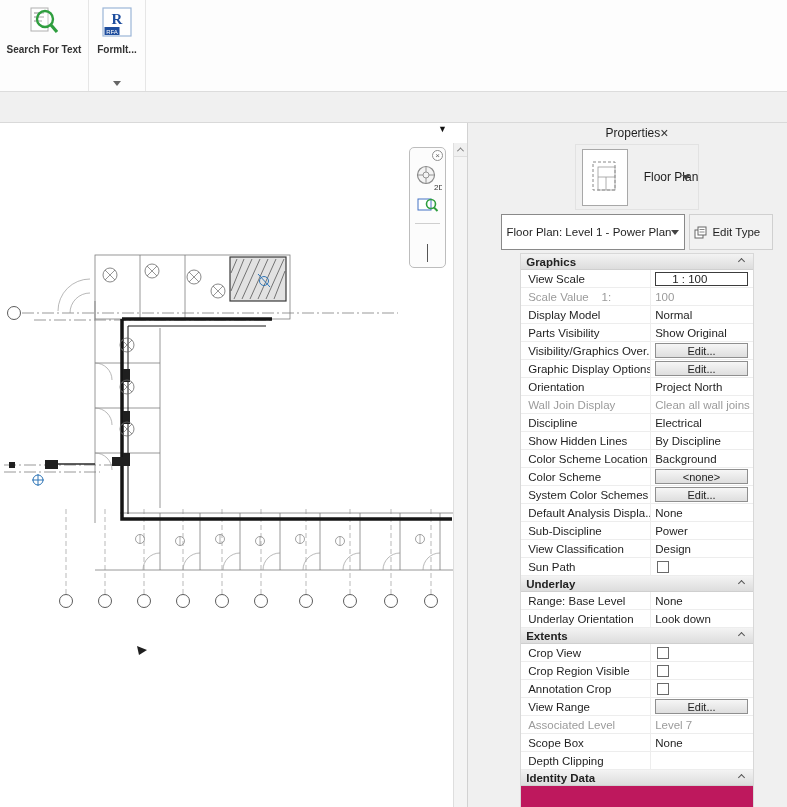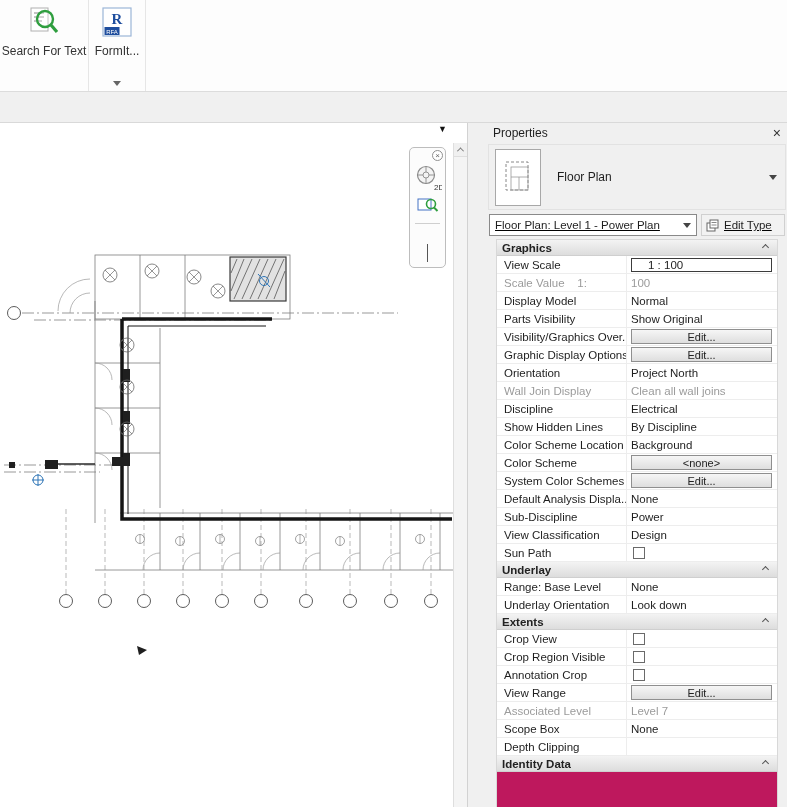--- a/index.html
+++ b/index.html
@@ -17,21 +17,21 @@
     height: 100%; border-right: 1px solid #e6e6e6;
     display: flex; flex-direction: column; align-items: center;
   }
   .panel-search { width: 89px; }
   .panel-formit { width: 57px; }
   .big-btn {
     flex: 1; width: 100%; display: flex; flex-direction: column;
     align-items: center; padding-top: 5px; gap: 5px; cursor: default;
   }
   .big-btn .icon { width: 34px; height: 34px; display: flex; align-items: center; justify-content: center; }
-  .big-btn-label { font-size: 12px; color: #333; white-space: nowrap; }
+  .big-btn-label { font-size: 10px; color: #333; white-space: nowrap; font-weight: bold; }
   .panel-expander { height: 15px; width: 100%; display: flex; align-items: center; justify-content: center; }
   .tri-down { width: 0; height: 0; border-left: 4px solid transparent; border-right: 4px solid transparent; border-top: 5px solid #666; }
   .subbar {
     position: absolute; top: 93px; left: 0; width: 787px; height: 30px;
     background: #f0f0f0; border-bottom: 1px solid #d9d9d9;
   }
   
   .canvas {
     position: absolute; left: 0; top: 123px; width: 468px; height: 684px;
     background: #ffffff; border-right: 1px solid #d2d2d2;
@@ -55,39 +55,39 @@
     align-self: flex-end; margin: 1px 2px 0 0;
     width: 11px; height: 11px; border: 1px solid #909090; border-radius: 50%;
     font-size: 8px; line-height: 9px; text-align: center; color: #666; background: #fff;
   }
   .nav-item { margin-top: 3px; display: flex; align-items: center; justify-content: center; }
   .nav-sep { width: 70%; height: 1px; background: #cfcfcf; margin: 8px 0 0 0; }
   .nav-chevron { margin-top: auto; }
   
   .properties {
     position: absolute; left: 487px; top: 123px; width: 300px; height: 684px;
-    background: #f0f0f0; display: flex; flex-direction: column; overflow: hidden;
+    background: #f0f0f0; display: flex; flex-direction: column; overflow: hidden; align-items: center;
   }
   .props-header { height: 20px; display: flex; align-items: center; padding: 0 6px; flex: none; }
   .props-title { font-size: 12px; color: #1e1e1e; flex: 1; }
   .props-close { font-size: 14px; color: #333; line-height: 1; cursor: default; }
   .type-selector {
     height: 66px; margin: 1px 1px 0 1px; background: #f0f0f0; border: 1px solid #e2e2e2;
     display: flex; align-items: center; position: relative; flex: none;
   }
   .type-tile {
     width: 46px; height: 57px; background: #fff; border: 1px solid #a8a8a8;
     margin-left: 6px; display: flex; align-items: center; justify-content: center;
   }
   .type-label { margin-left: 16px; font-size: 12px; color: #1e1e1e; }
   .type-chevron {
     position: absolute; right: 8px; top: 50%; margin-top: -2px;
     width: 0; height: 0; border-left: 4px solid transparent; border-right: 4px solid transparent; border-top: 5px solid #444;
   }
-  .selector-row { height: 22px; margin: 4px 2px 3px 2px; display: flex; gap: 4px; flex: none; text-decoration: underline; }
+  .selector-row { height: 36px; margin: 4px 2px 3px 2px; display: flex; gap: 4px; flex: none; }
   .view-combo {
     flex: 1; background: #fff; border: 1px solid #898989;
     display: flex; align-items: center; font-size: 11.5px; color: #1e1e1e; padding: 0 5px; white-space: nowrap; overflow: hidden;
   }
   .combo-chevron { margin-left: auto; width: 0; height: 0; border-left: 4px solid transparent; border-right: 4px solid transparent; border-top: 5px solid #444; flex: none; }
   .edit-type-btn {
     width: 84px; display: flex; align-items: center; gap: 5px; font-size: 11.5px; color: #1e1e1e;
     background: #f2f2f2; border: 1px solid #d0d0d0; padding: 0 4px; white-space: nowrap;
   }
   #prop-table {

